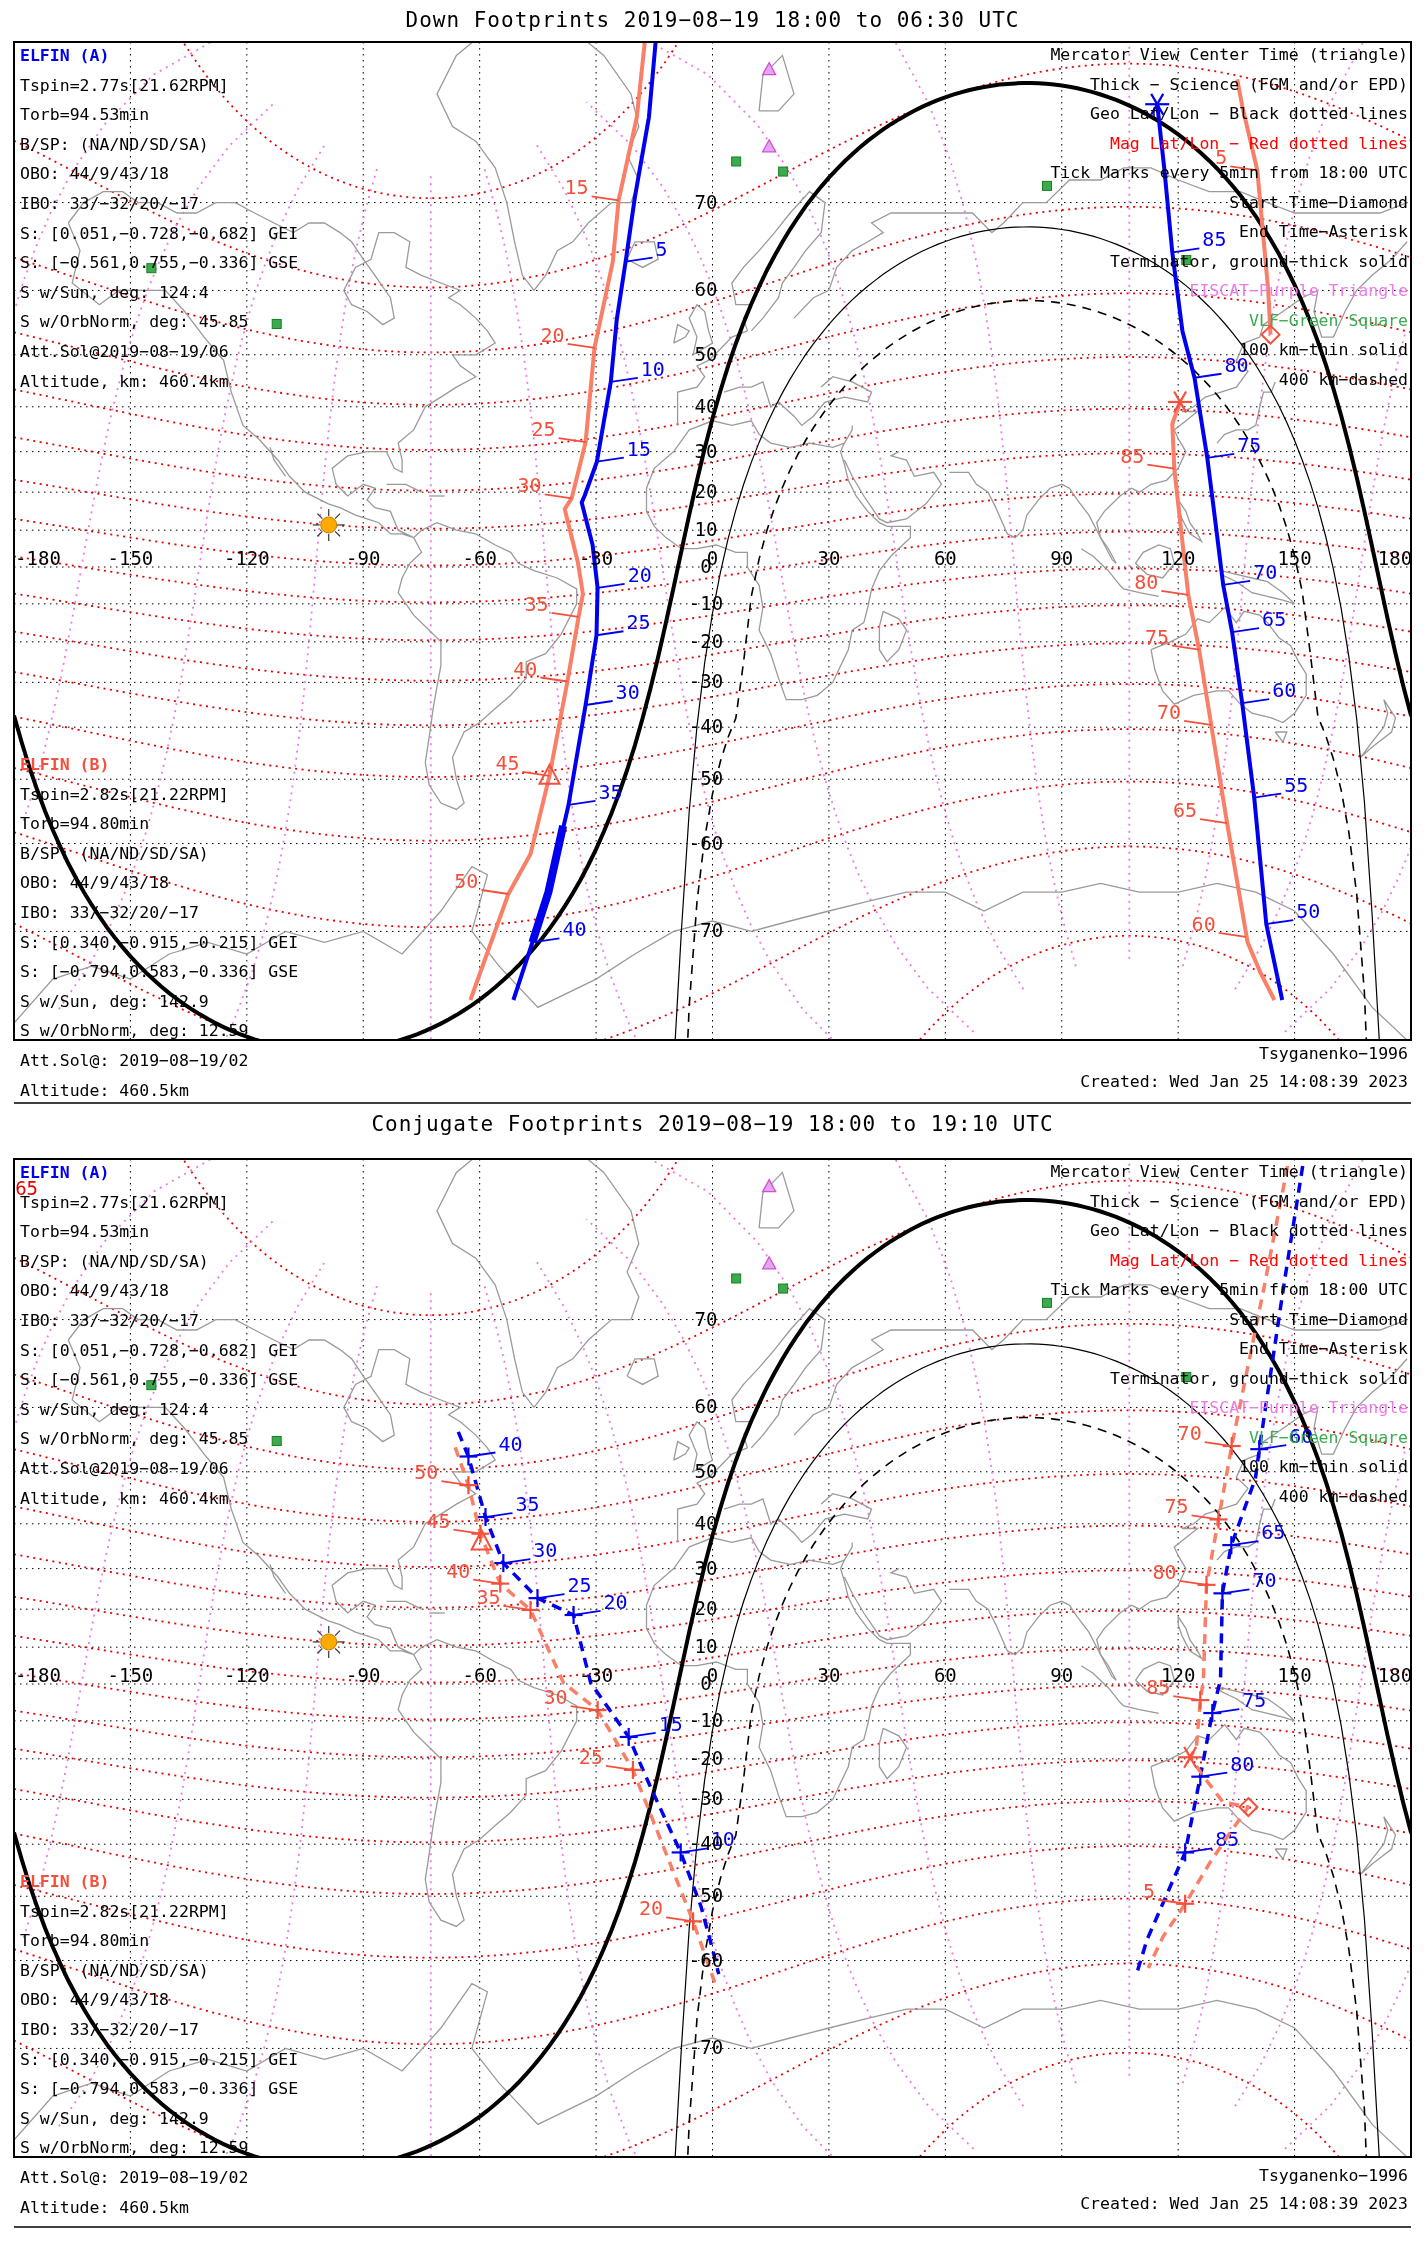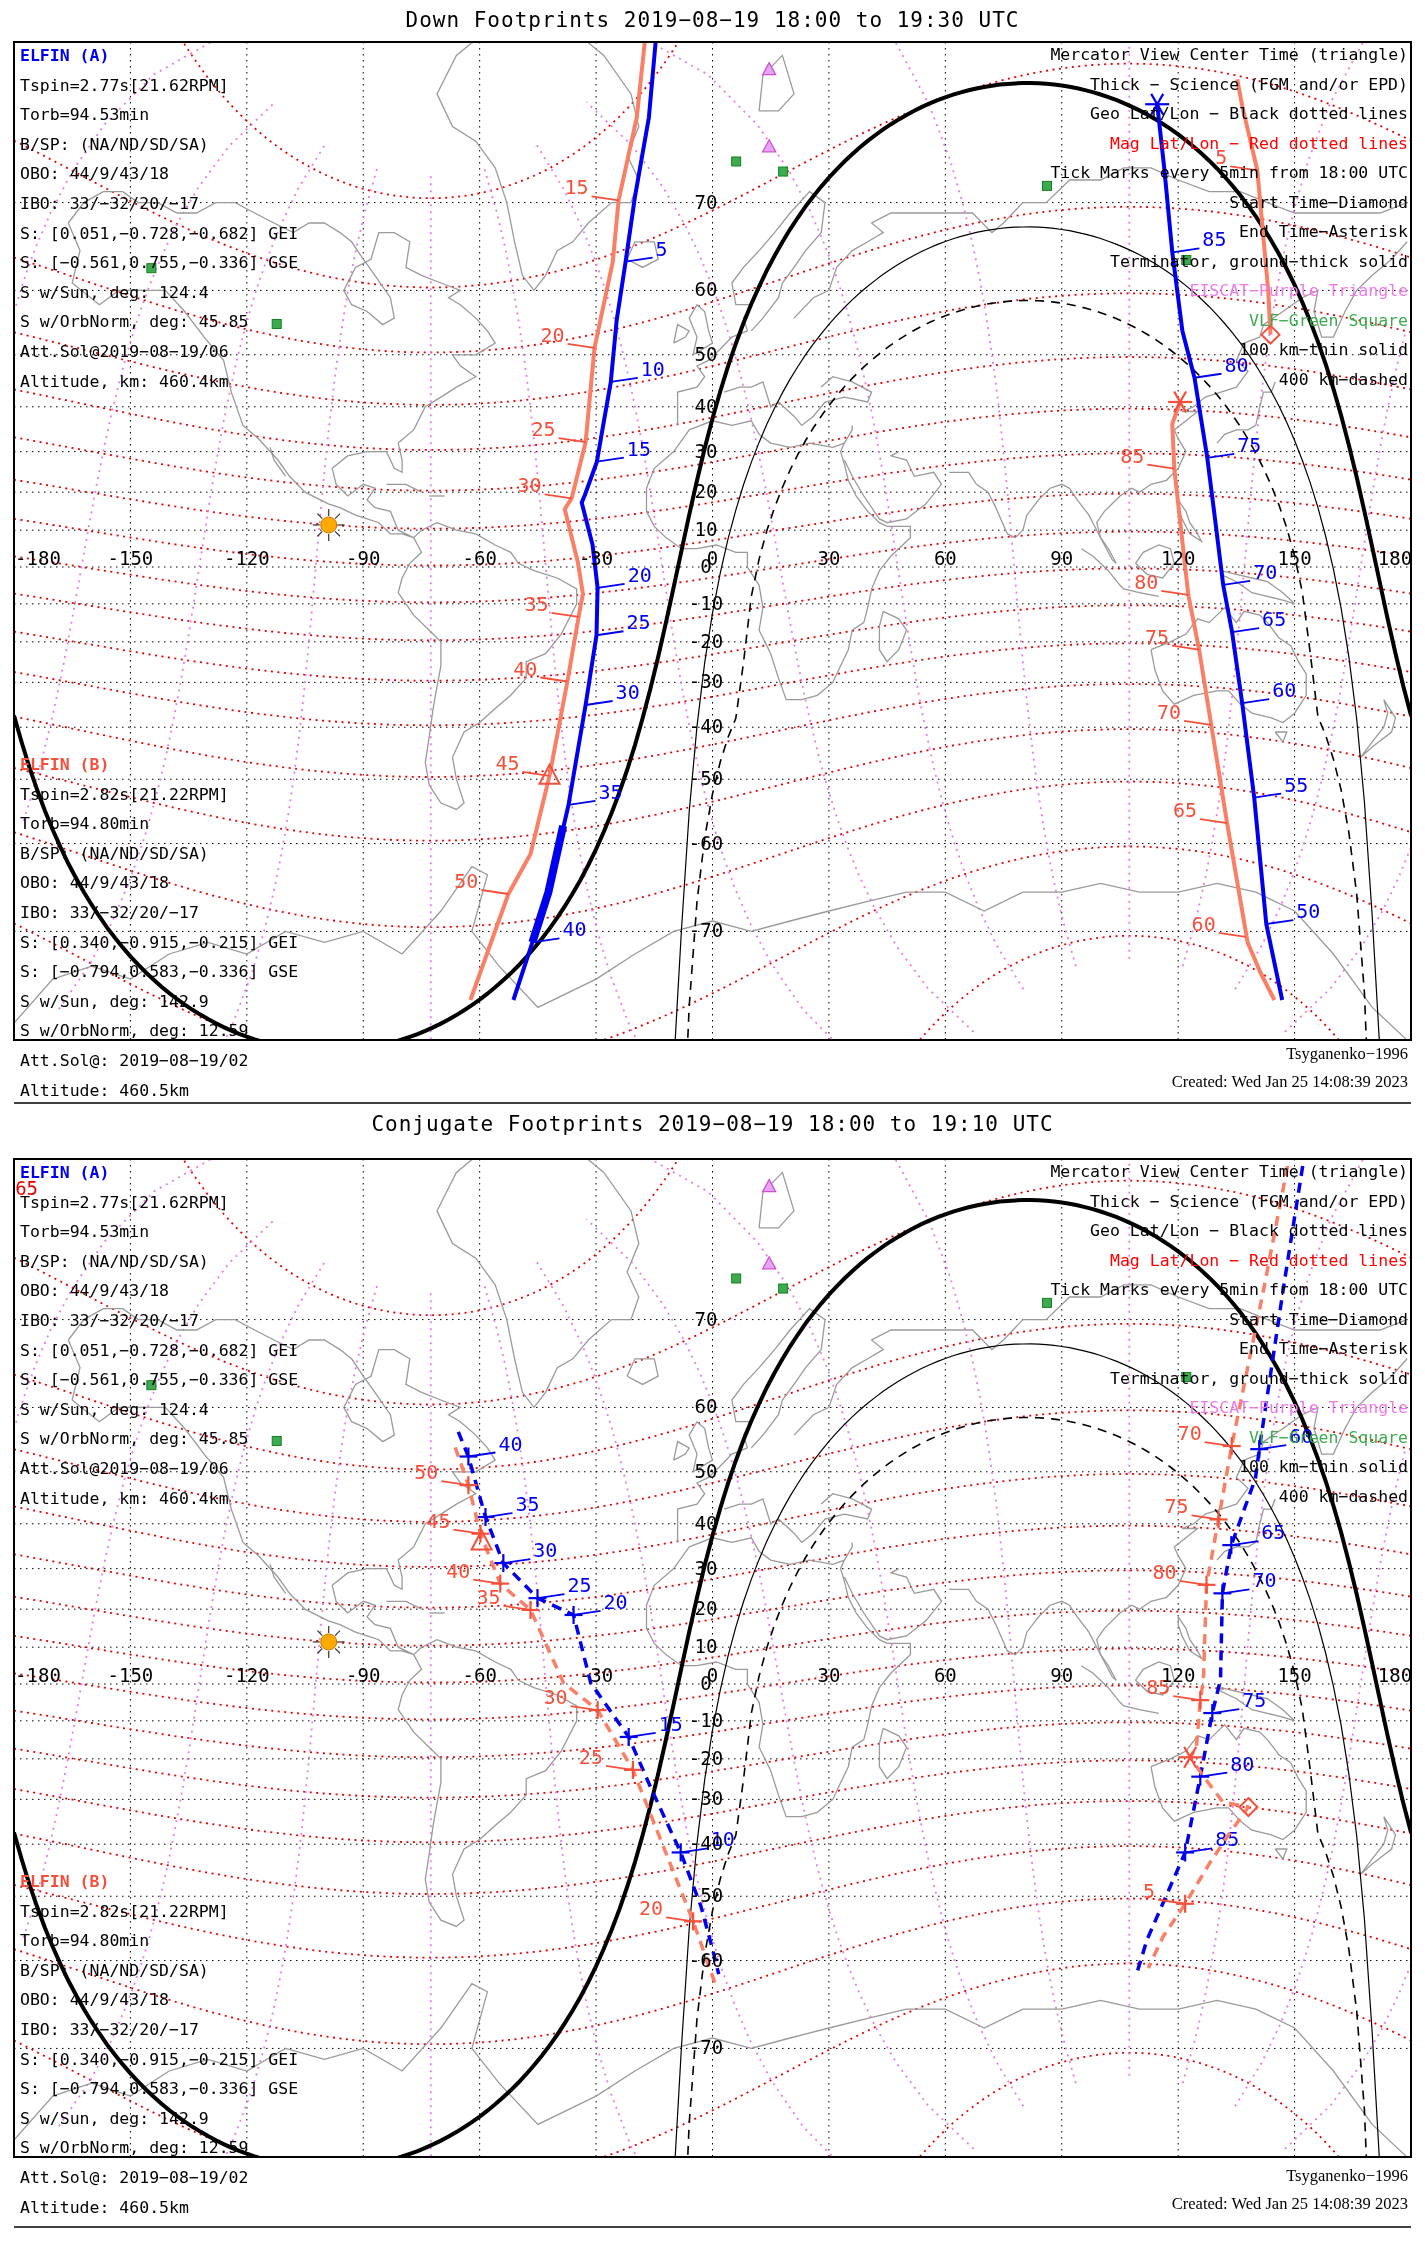--- a/index.html
+++ b/index.html
@@ -1,21 +1,21 @@
 <!DOCTYPE html>
 <html><head>
 <meta charset="utf-8">
 <style>
   html,body{margin:0;padding:0;background:#fff;}
   body{width:1425px;height:2250px;position:relative;font-family:"DejaVu Sans Mono",monospace;}
   #map-root{position:absolute;left:0;top:0;}
   .ttl{position:absolute;left:0;width:1425px;text-align:center;font-size:21px;letter-spacing:1px;color:#000;white-space:pre;}
   .tline{position:absolute;white-space:pre;font-size:16.5px;line-height:1;}
   .leg{position:absolute;white-space:pre;font-size:16.5px;line-height:1;text-align:right;}
-  .ftr{position:absolute;white-space:pre;font-size:16.5px;font-family:Liberation Serif, serif;}
+  .ftr{position:absolute;white-space:pre;font-size:16.5px;}
 </style>
 </head>
 <body>
 
 <div id="map-root"><svg width="1425" height="2250" viewBox="0 0 1425 2250">
       <defs>
         <clipPath id="clip0">
           <rect x="14" y="42" width="1397" height="998"></rect>
         </clipPath>
         <clipPath id="clip1">
@@ -527,21 +527,21 @@
           <text x="1294.5833333333333" y="1682" text-anchor="middle">150</text>
           <text x="1395" y="1682" text-anchor="middle">180</text>
         </g>
         <text x="15.164166666666711" y="1194.639194618262" fill="#e80000" font-size="19" font-family="DejaVu Sans Mono, monospace">65</text>
       </g>
       <rect x="14" y="1159" width="1397" height="998" fill="none" stroke="#000" stroke-width="2"></rect>
       <line x1="14" y1="1103" x2="1411" y2="1103" stroke="#000" stroke-width="1.5"></line>
       <line x1="14" y1="2227" x2="1411" y2="2227" stroke="#000" stroke-width="1.5"></line>
     </svg></div>
 <div id="text-root">
-    <div class="ttl" style="top: 8px;">Down Footprints 2019−08−19 18:00 to 19:30 UTC</div>
+    <div class="ttl" style="top: 8px;">Down Footprints 2019−08−19 18:00 to 06:30 UTC</div>
     <div class="tline" style="left: 20px; top: 48px; color: rgb(0, 0, 238); font-weight: bold;">ELFIN (A)</div>
     <div class="tline" style="left: 20px; top: 77.6px;">Tspin=2.77s[21.62RPM]</div>
     <div class="tline" style="left: 20px; top: 107.2px;">Torb=94.53min</div>
     <div class="tline" style="left: 20px; top: 136.8px;">B/SP: (NA/ND/SD/SA)</div>
     <div class="tline" style="left: 20px; top: 166.4px;">OBO: 44/9/43/18</div>
     <div class="tline" style="left: 20px; top: 196px;">IBO: 33/−32/20/−17</div>
     <div class="tline" style="left: 20px; top: 225.6px;">S: [0.051,−0.728,−0.682] GEI</div>
     <div class="tline" style="left: 20px; top: 255.2px;">S: [−0.561,0.755,−0.336] GSE</div>
     <div class="tline" style="left: 20px; top: 284.8px;">S w/Sun, deg: 124.4</div>
     <div class="tline" style="left: 20px; top: 314.4px;">S w/OrbNorm, deg: 45.85</div>

